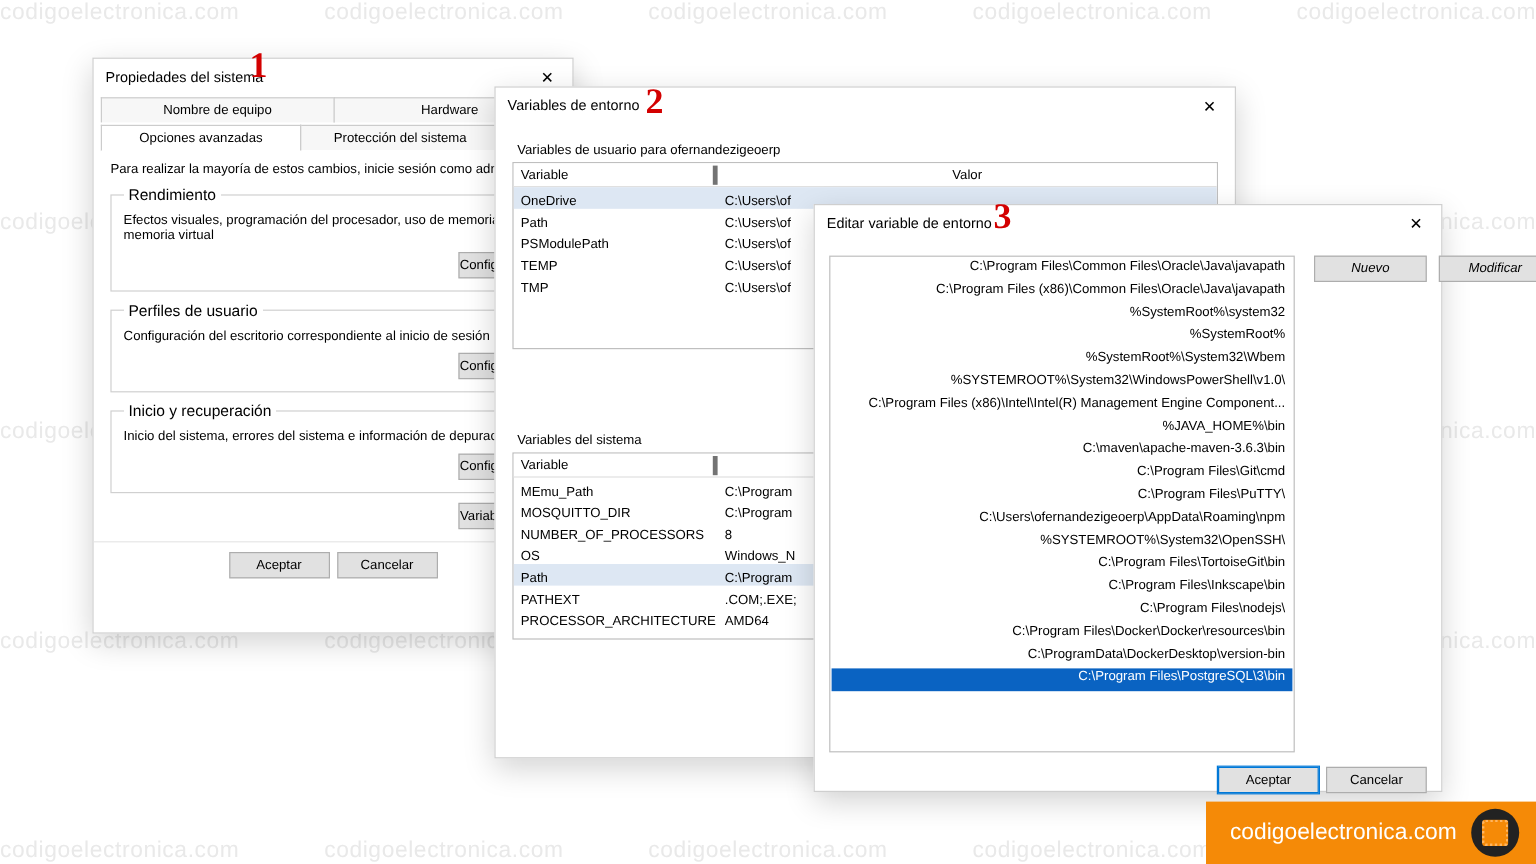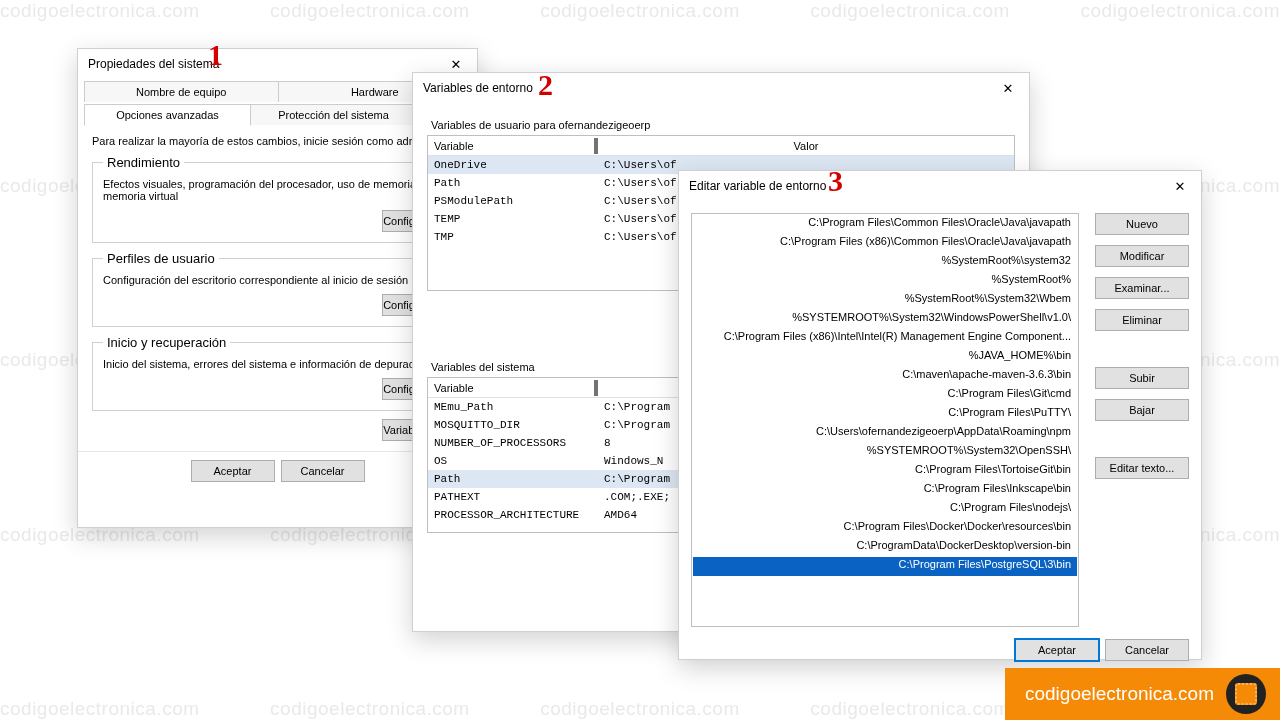--- a/index.html
+++ b/index.html
@@ -47,30 +47,30 @@
   .dlg1 .tab{flex:1;}
   .ellip{white-space:nowrap; overflow:hidden; text-overflow:clip;}
   .dlg2 { left:412px; top:72px; width:618px; height:560px;}
   .group-label{margin:6px 0 4px 0; padding-left:4px;}
   .listbox { border:1px solid #bfbfbf; height:156px; overflow:hidden;}
   .listhdr { display:flex; border-bottom:1px solid #e0e0e0; background:#fff; height:20px; align-items:center;}
   .listhdr .col { padding:2px 6px;}
   .col1{width:170px; border-right:4px solid #737373;}
   .col2{flex:1;text-align:center;}
   .listrows{padding:0;}
-  .lrow{display:flex; height:18px; align-items:center;font-family:Liberation Mono, monospace;}
+  .lrow{display:flex; height:18px; align-items:flex-end;}
   .lrow.sel{background:#dde7f3;}
   .lrow .c1{width:170px; padding:0 6px;}
   .lrow .c2{flex:1; padding:0 6px;}
   .dlg3 { left:678px; top:170px; width:524px; height:490px;}
   .d3-body{display:flex; padding:12px 12px 4px; gap:16px; height:430px;text-align:right;}
   .pathlist{flex:1; border:1px solid #bfbfbf; padding:1px; overflow:hidden;}
   .plrow{height:19px; padding:1px 6px 0; white-space:nowrap;}
   .plrow.sel{background:#0a63c2; color:#fff;}
-  .btncol{display:flex; flex-direction:column; gap:10px; width:94px;}
+  .btncol{display:flex; flex-direction:row; gap:10px; width:94px;font-style:italic;}
   .btncol .btn{min-width:94px;}
   .btncol .gap{height:16px;}
   .annot{ position:absolute; color:#d30000; font-weight:700; font-size:30px; font-family: Georgia, "Times New Roman", serif;}
   .corner-brand{
     position:absolute; right:0; bottom:0; height:52px;
     display:flex; align-items:center; gap:12px;
     background:#f58a07; color:#fff; font-size:19px; padding:0 14px 0 20px;
   }
   .corner-brand .chip{
     width:40px;height:40px;border-radius:50%;

